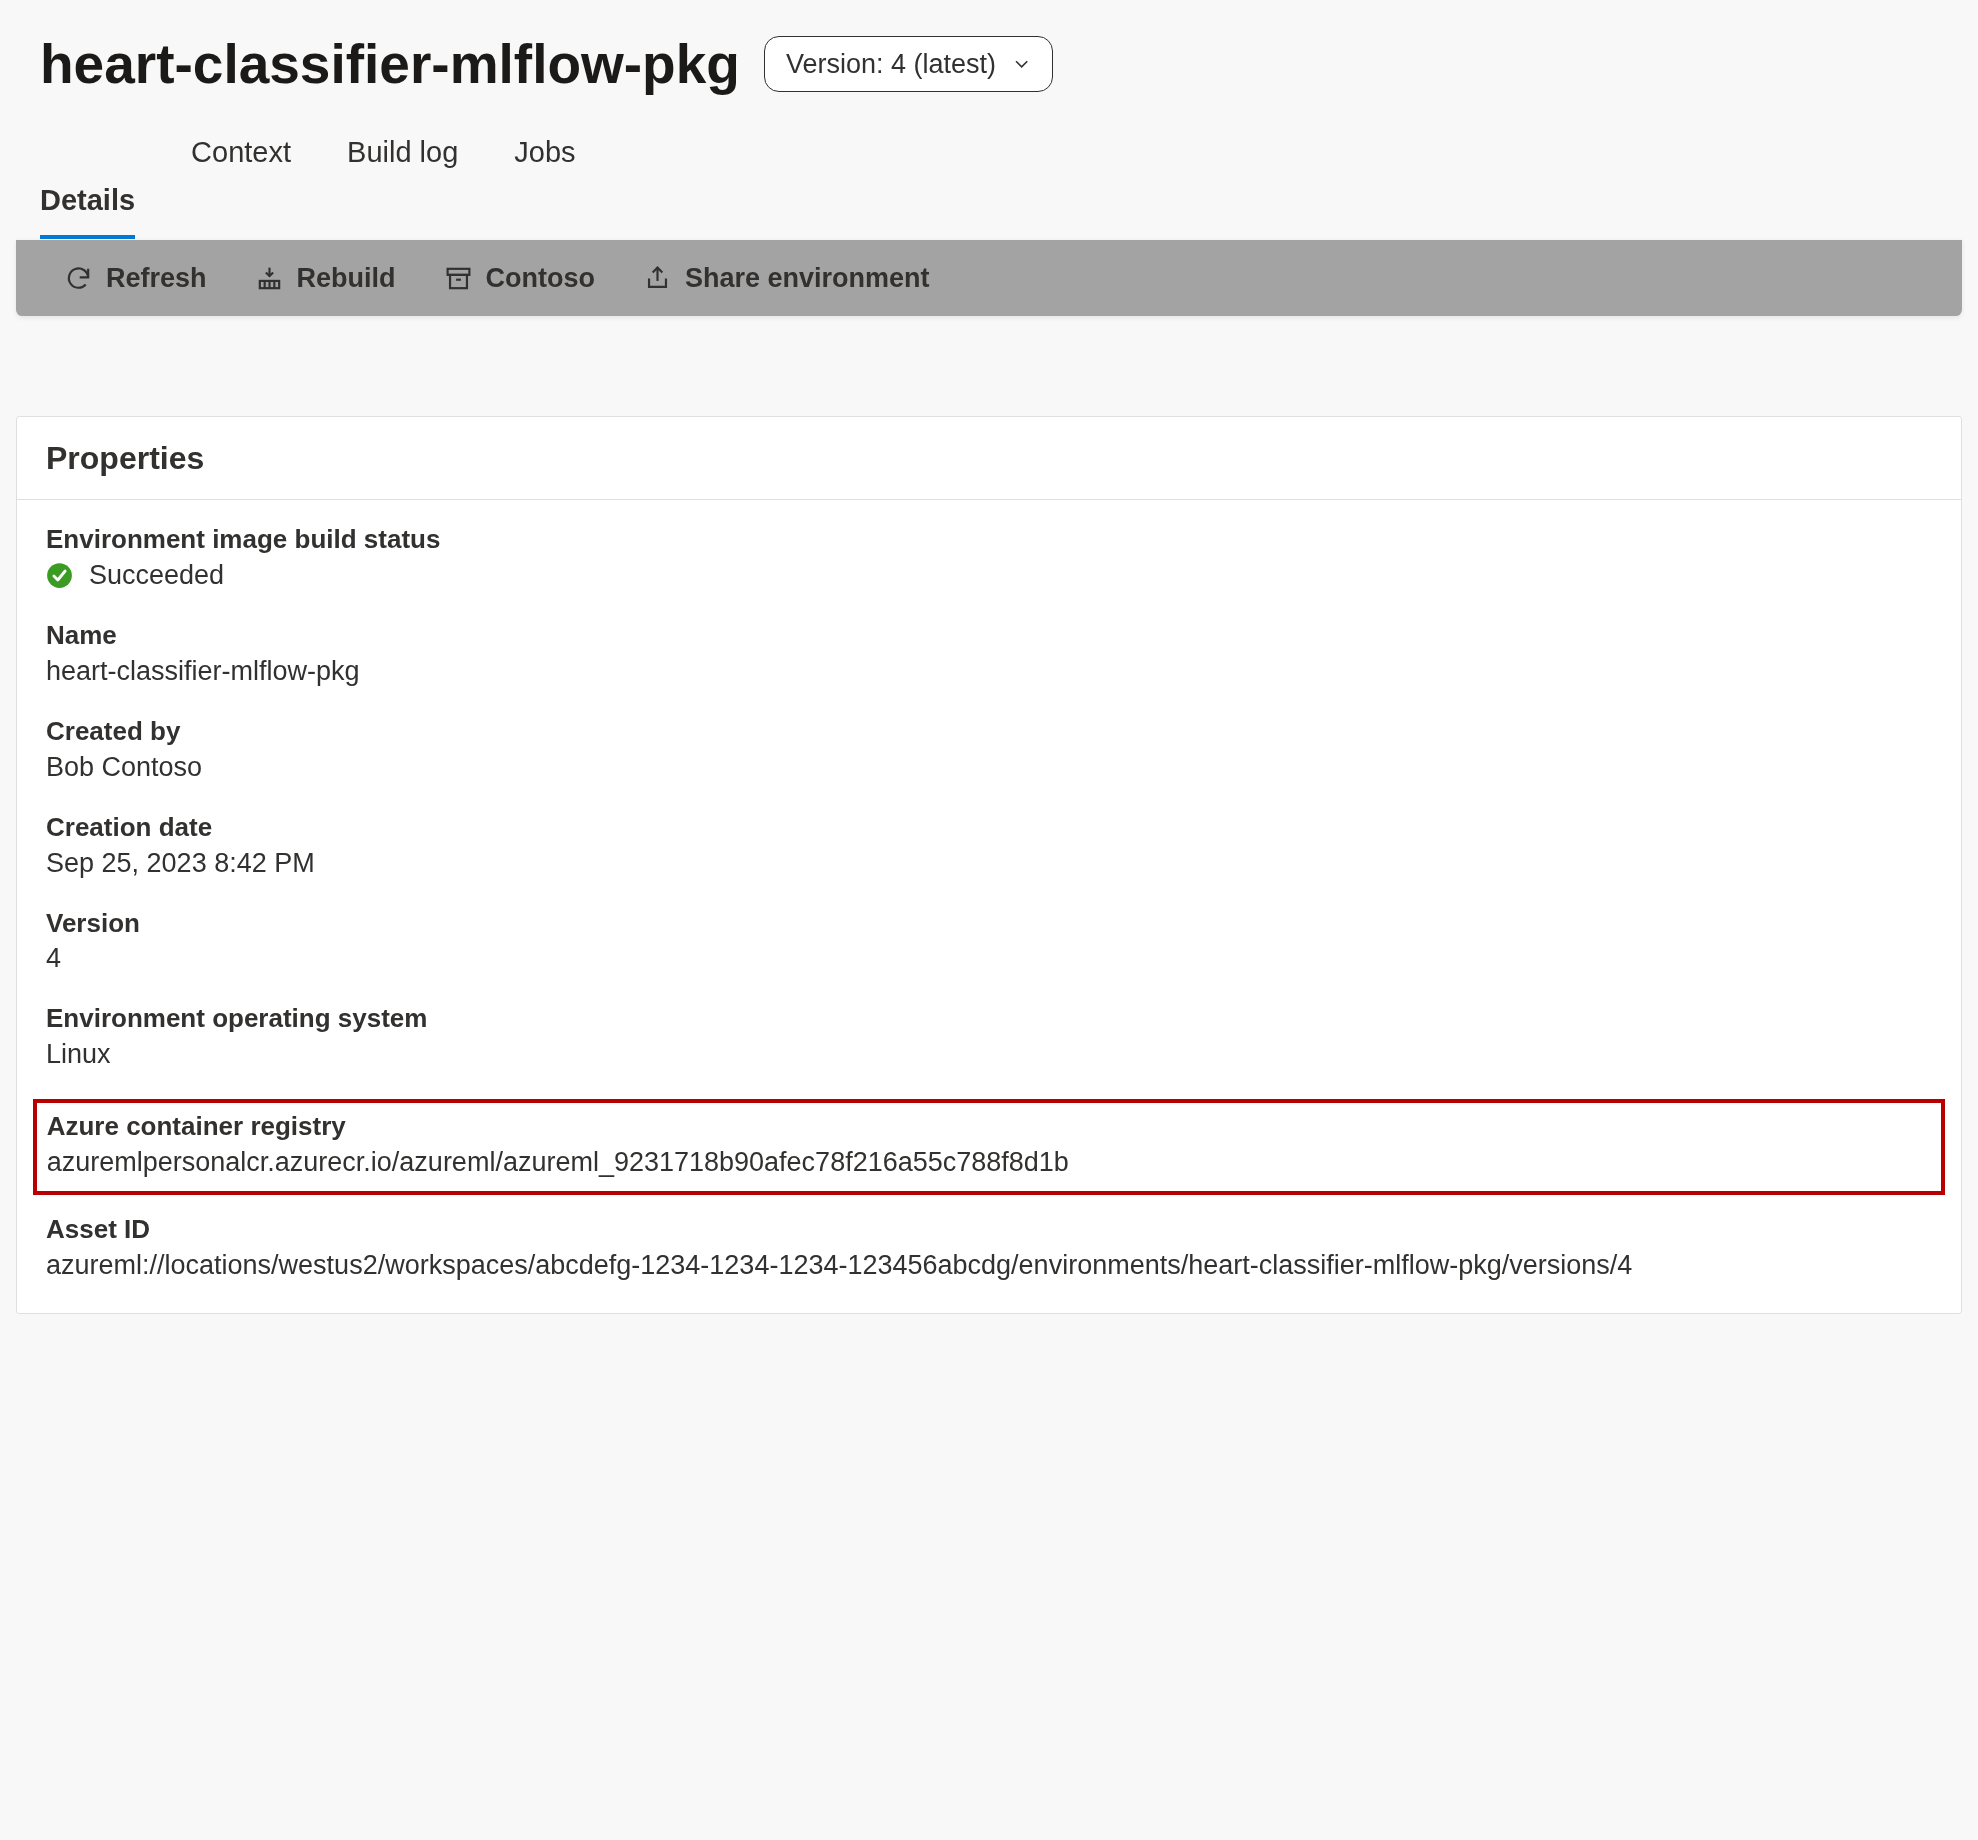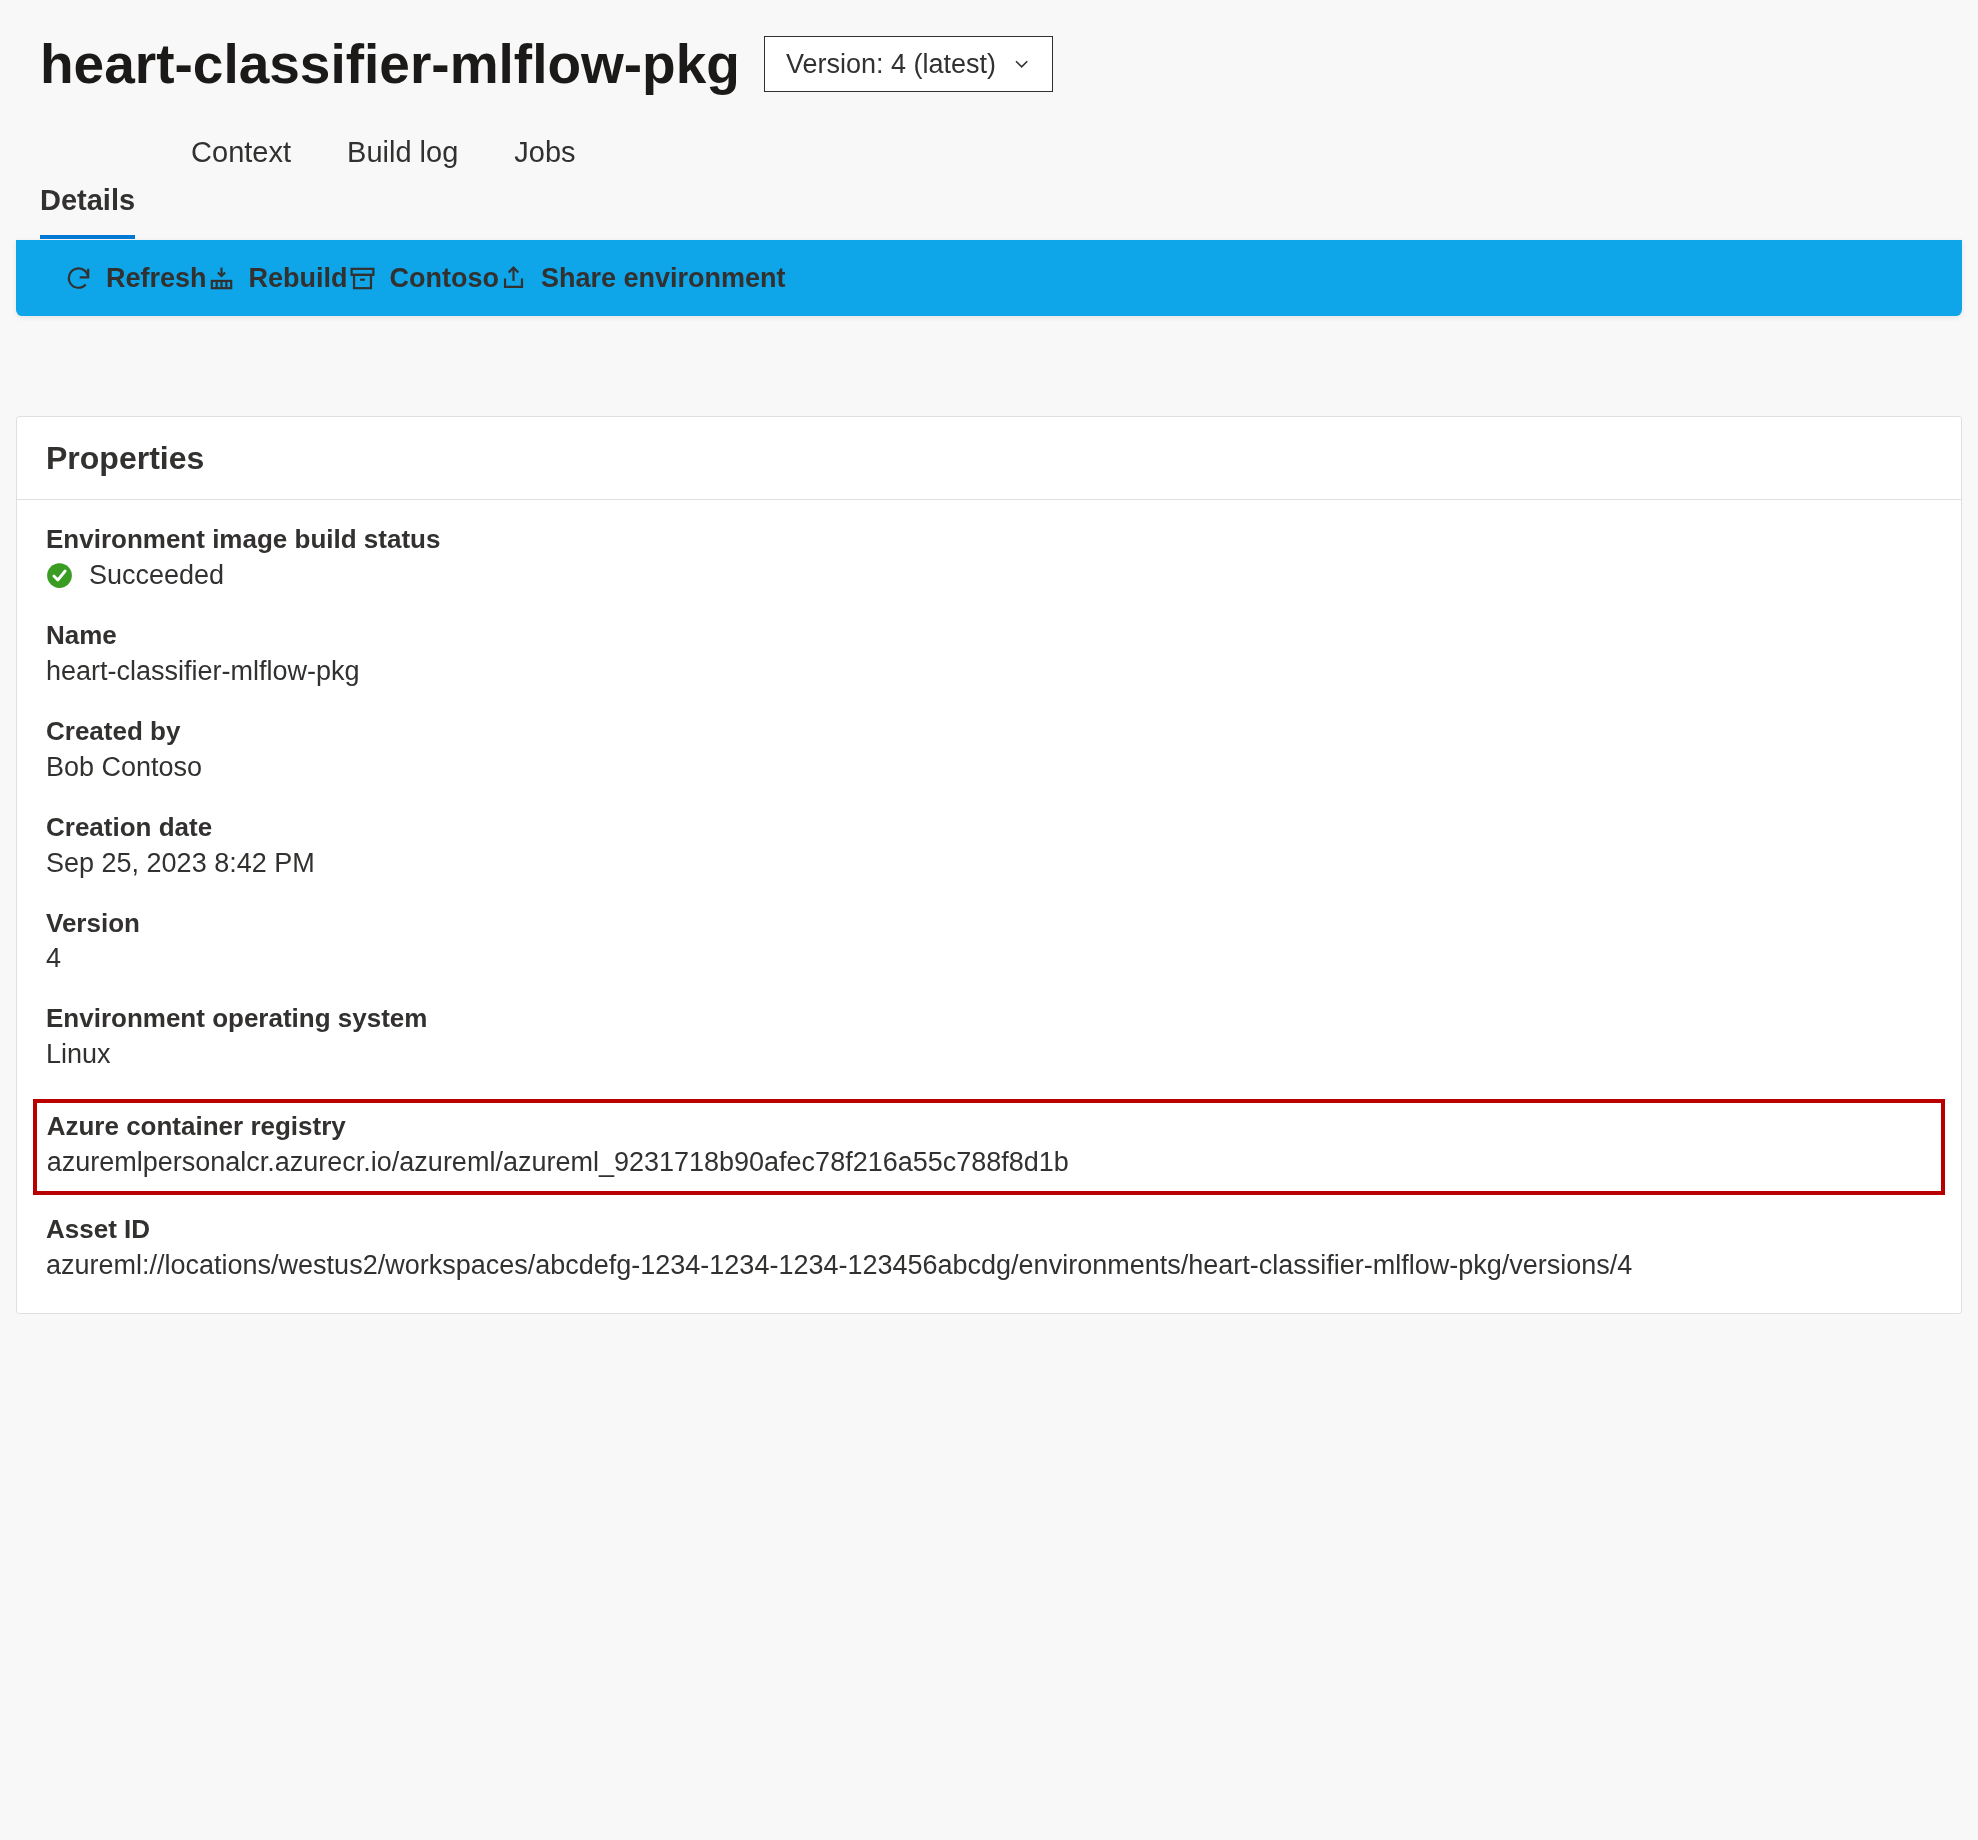--- a/index.html
+++ b/index.html
@@ -16,21 +16,21 @@
     gap: 24px;
     padding: 8px 24px 24px 24px;
   }
   .page-title {
     font-size: 55px;
     font-weight: 600;
     color: #1b1a19;
   }
   .version-dropdown {
     border: 1.6px solid #323130;
-    border-radius: 0;
+    border-radius: 15px;
     padding: 11.3px 21px;
     display: flex;
     align-items: center;
     gap: 16px;
     font-size: 27px;
     cursor: pointer;
     background: #fff;
   }
   .chevron-down {
     width: 19.3px;
@@ -51,23 +51,24 @@
     cursor: pointer;
     color: #323130;
     border-bottom: 4.8px solid transparent;
   }
   .tab.active {
     font-weight: 600;
     border-bottom-color: #0078d4;
     margin-top: 48px;
   }
   .toolbar {
-    background: #0ea5e9;
-    display: flex;
-    align-items: center;
+    background: #a3a3a3;
+    display: flex;
+    align-items: center;
+    gap: 48px;
     padding: 22.6px 48px;
     box-shadow: 0 1.6px 4.8px rgba(0,0,0,0.08);
     border-radius: 0 0 6.4px 6.4px;
   }
   .toolbar-btn {
     display: flex;
     align-items: center;
     gap: 13px;
     font-size: 27px;
     font-weight: 600;

